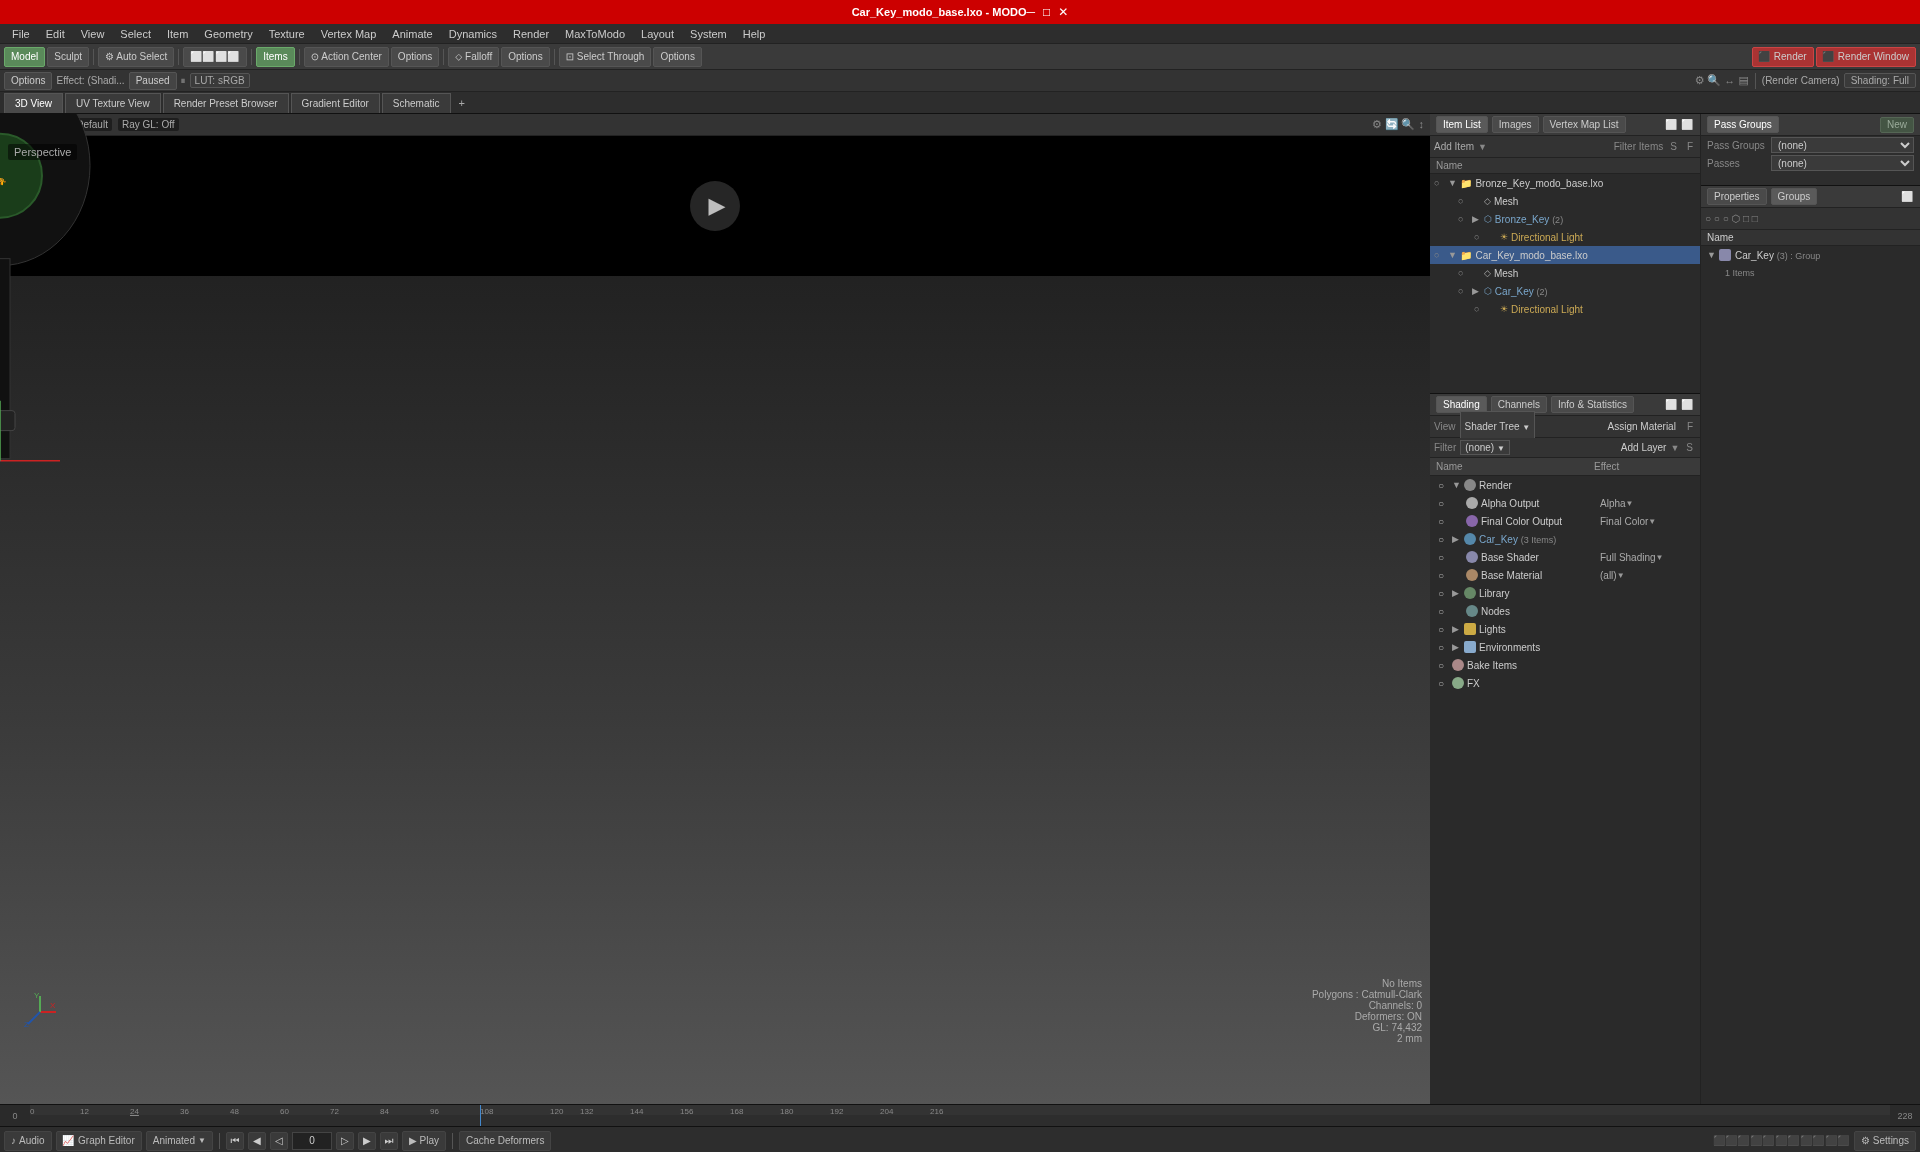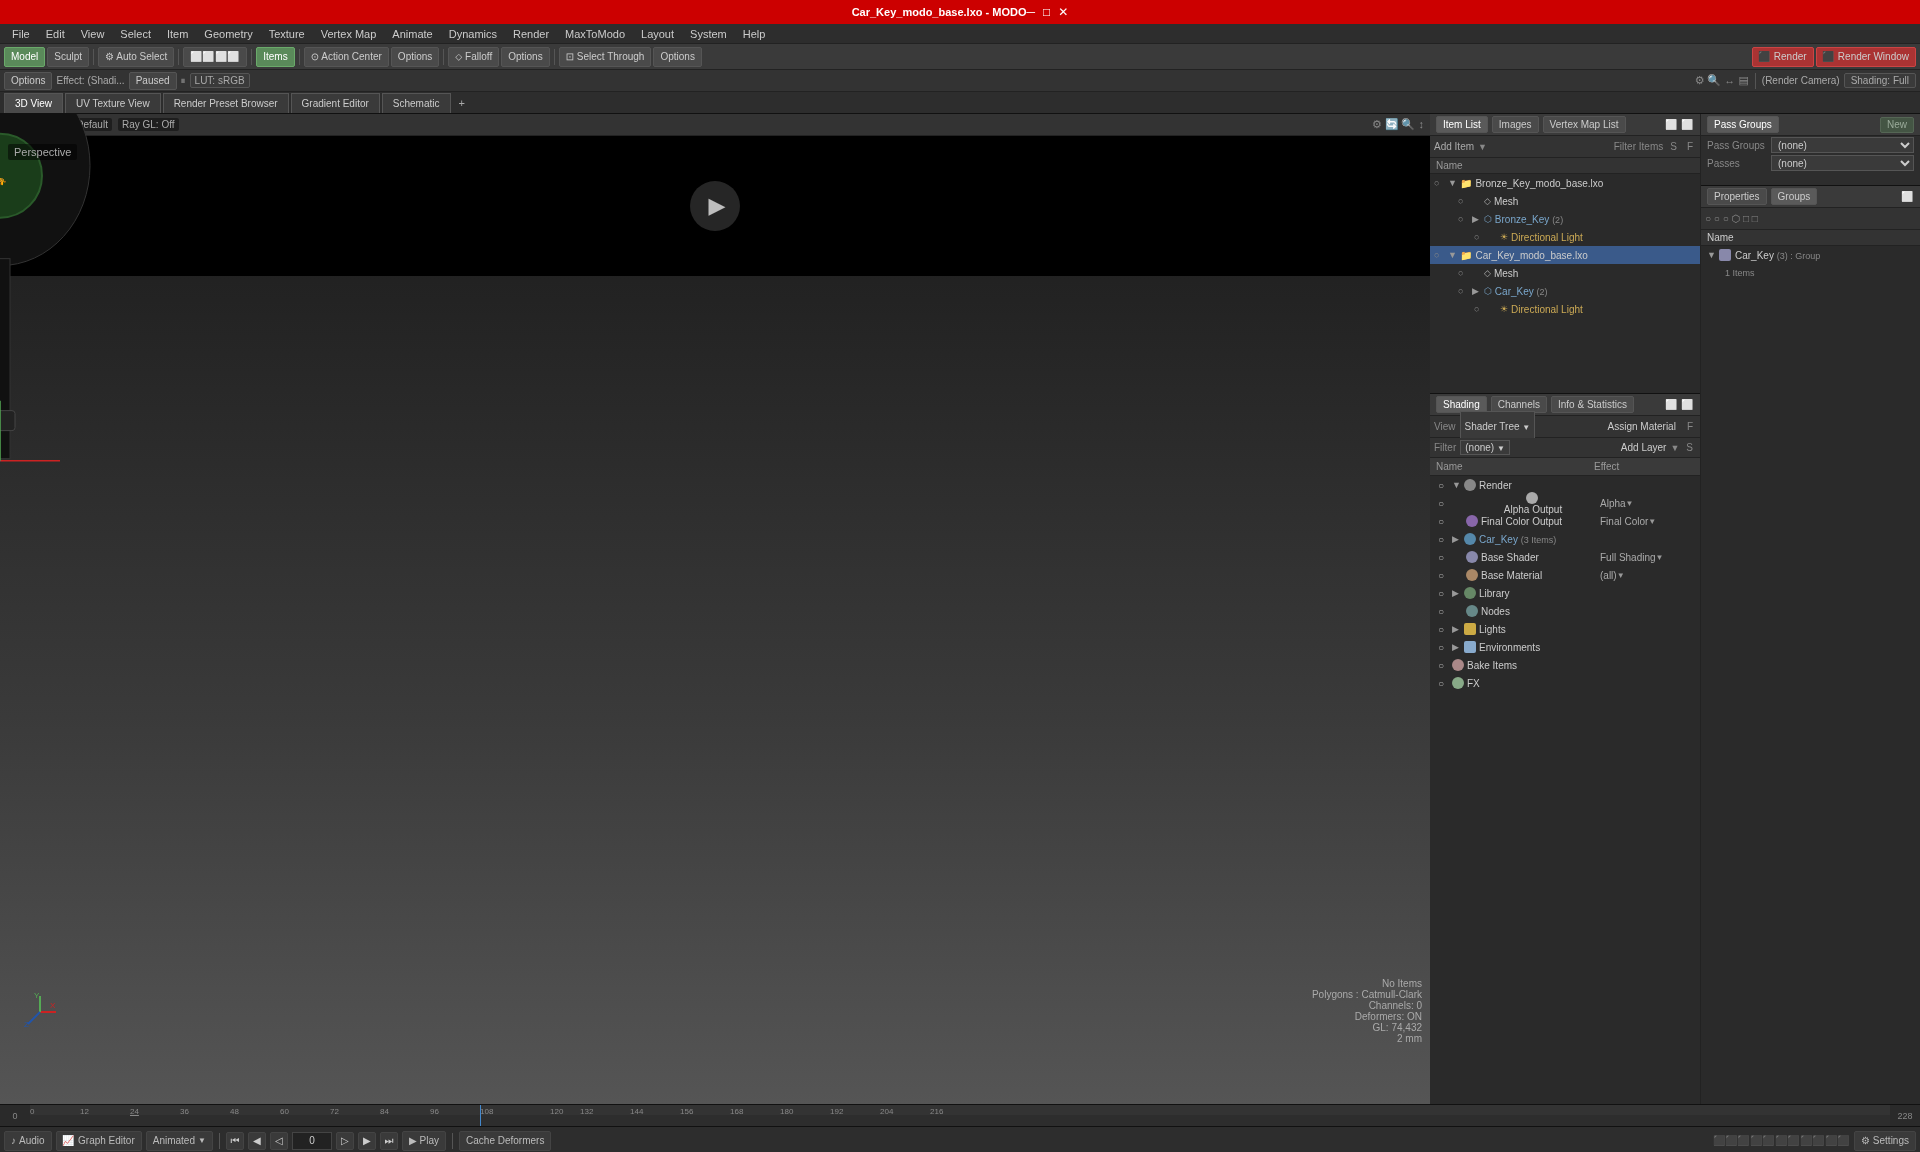--- a/index.html
+++ b/index.html
@@ -380,21 +380,21 @@
           <div class="name-col" style="padding-left:4px;">
             <span class="tree-arrow">▼</span>
             <span class="shader-icon render"></span>
             <span class="tree-text">Render</span>
           </div>
           <div class="effect-col"></div>
         </div>
 
         <div class="shader-row">
           <span class="eye-icon">○</span>
-          <div class="name-col" style="padding-left:18px;flex-direction:column;">
+          <div class="name-col" style="padding-left:18px;">
             <span class="shader-icon alpha"></span>
             <span class="tree-text">Alpha Output</span>
           </div>
           <div class="effect-col">Alpha <span class="dropdown-arrow">▼</span></div>
         </div>
 
         <div class="shader-row">
           <span class="eye-icon">○</span>
           <div class="name-col" style="padding-left:18px;">
             <span class="shader-icon color"></span>

